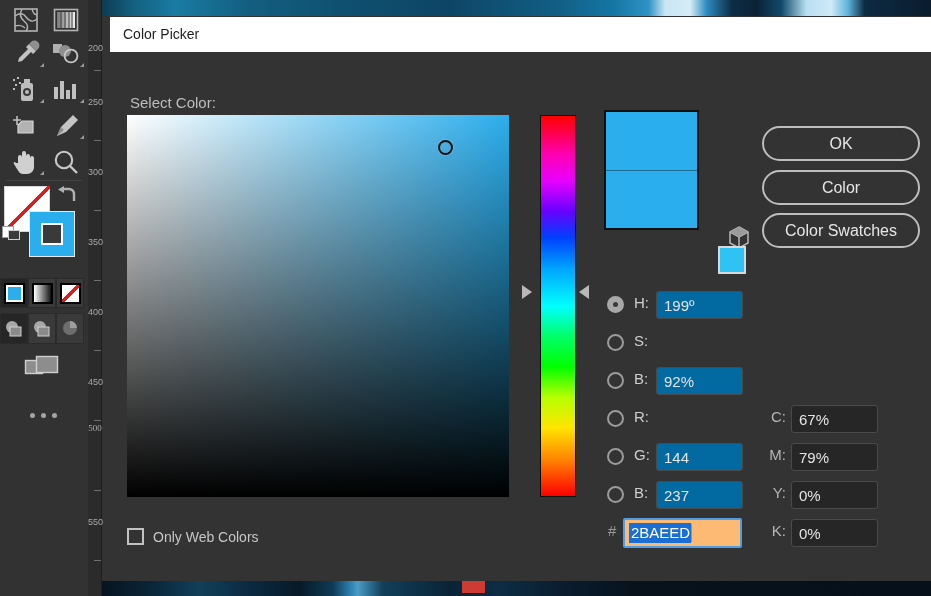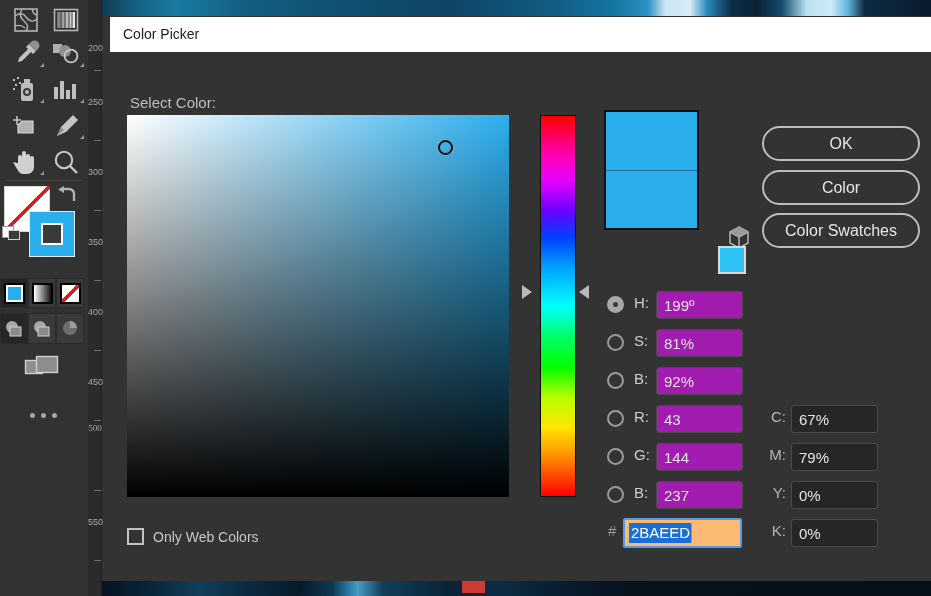--- a/index.html
+++ b/index.html
@@ -238,21 +238,21 @@
     content: ""; position: absolute; left: 4px; top: 4px;
     width: 5px; height: 5px; border-radius: 50%; background: #3a3a3a;
   }
   .lbl {
     position: absolute; left: 524px; top: 4px;
     font-size: 15px; color: #cfcfcf;
   }
   .fld {
     position: absolute; left: 546px; top: 1px;
     width: 87px; height: 28px;
-    background: #a21caf; border: 1px solid #4a4a4a; border-radius: 3px;
+    background: #0369a1; border: 1px solid #4a4a4a; border-radius: 3px;
     color: #e4e4e4; font-size: 15px;
     display: flex; align-items: center; padding-left: 7px;
   }
   .lbl2 {
     position: absolute; left: 650px; top: 4px; width: 26px;
     text-align: right;
     font-size: 15px; color: #b6b6b6;
   }
   .fld2 {
     position: absolute; left: 681px; top: 1px;
@@ -554,33 +554,31 @@
 
       <div class="row" id="row-h">
         <span class="radio on"></span>
         <span class="lbl">H:</span>
         <span class="fld">199º</span>
       </div>
 
       <div class="row" id="row-s">
         <span class="radio"></span>
         <span class="lbl">S:</span>
-        <span class="fld">81%</span>
       </div>
 
       <div class="row" id="row-b">
         <span class="radio"></span>
         <span class="lbl">B:</span>
         <span class="fld">92%</span>
       </div>
 
       <div class="row" id="row-r">
         <span class="radio"></span>
         <span class="lbl">R:</span>
-        <span class="fld">43</span>
         <span class="lbl2">C:</span>
         <span class="fld2">67%</span>
       </div>
 
       <div class="row" id="row-g">
         <span class="radio"></span>
         <span class="lbl">G:</span>
         <span class="fld">144</span>
         <span class="lbl2">M:</span>
         <span class="fld2">79%</span>

